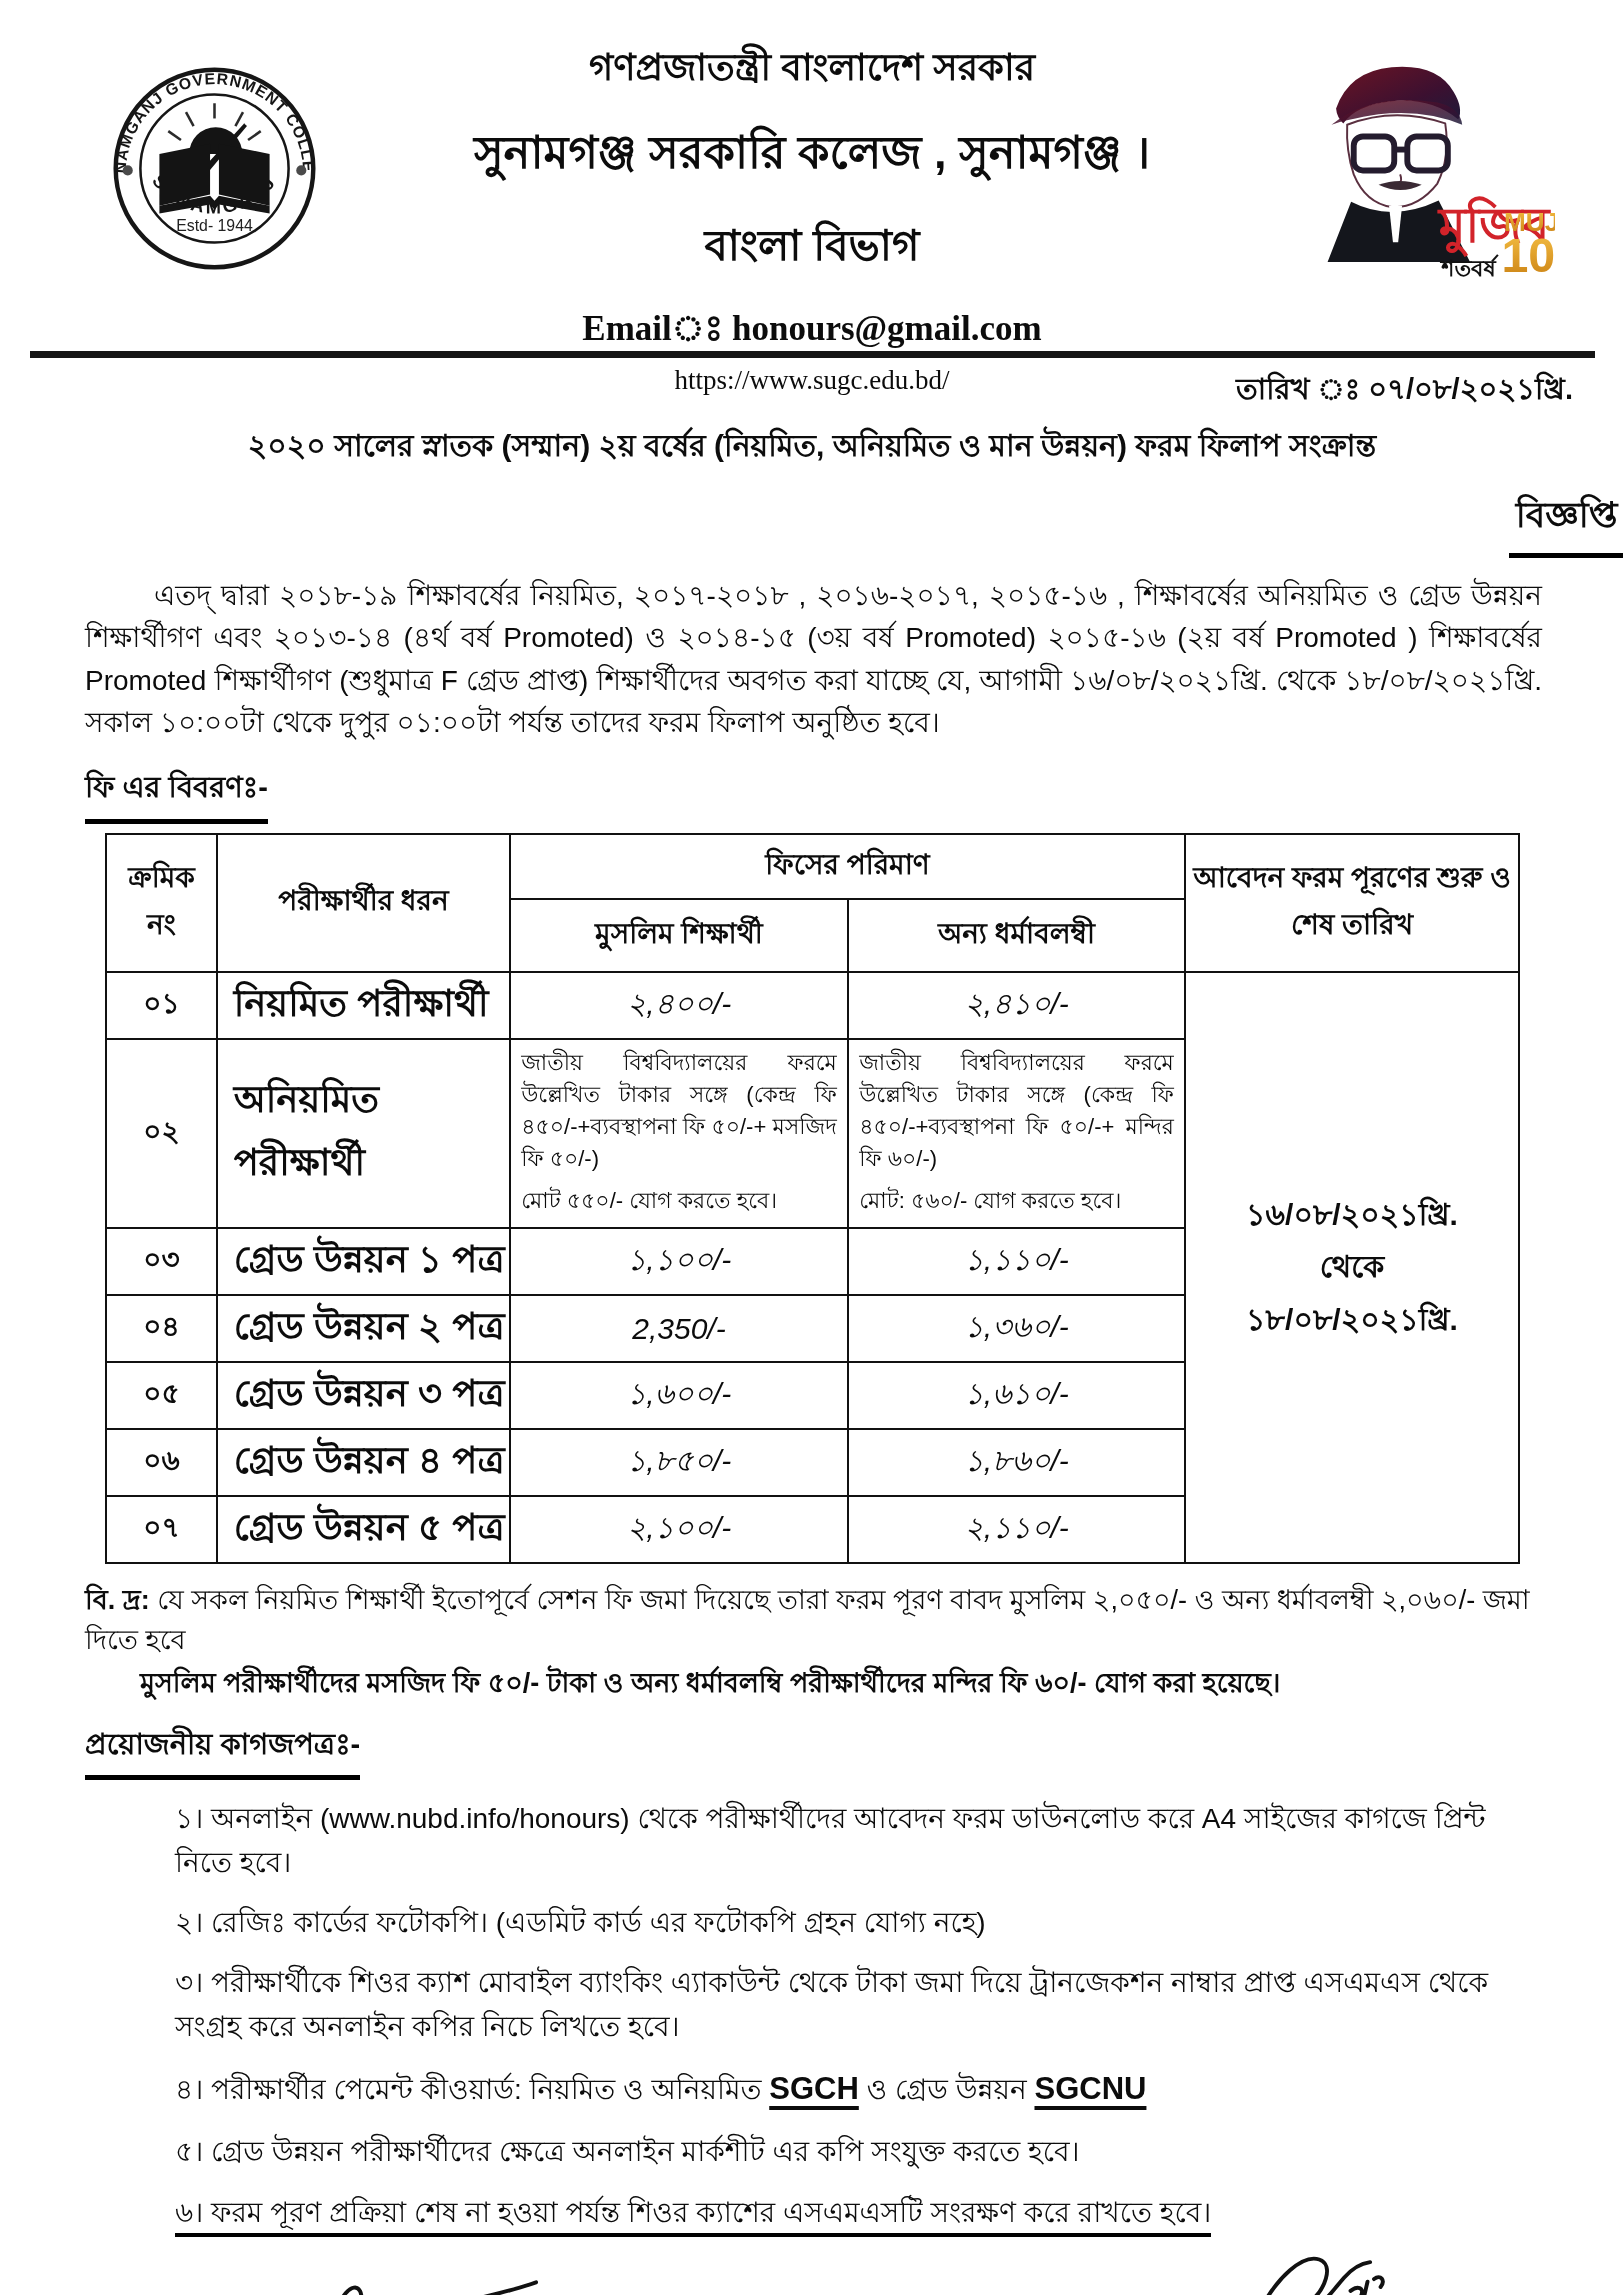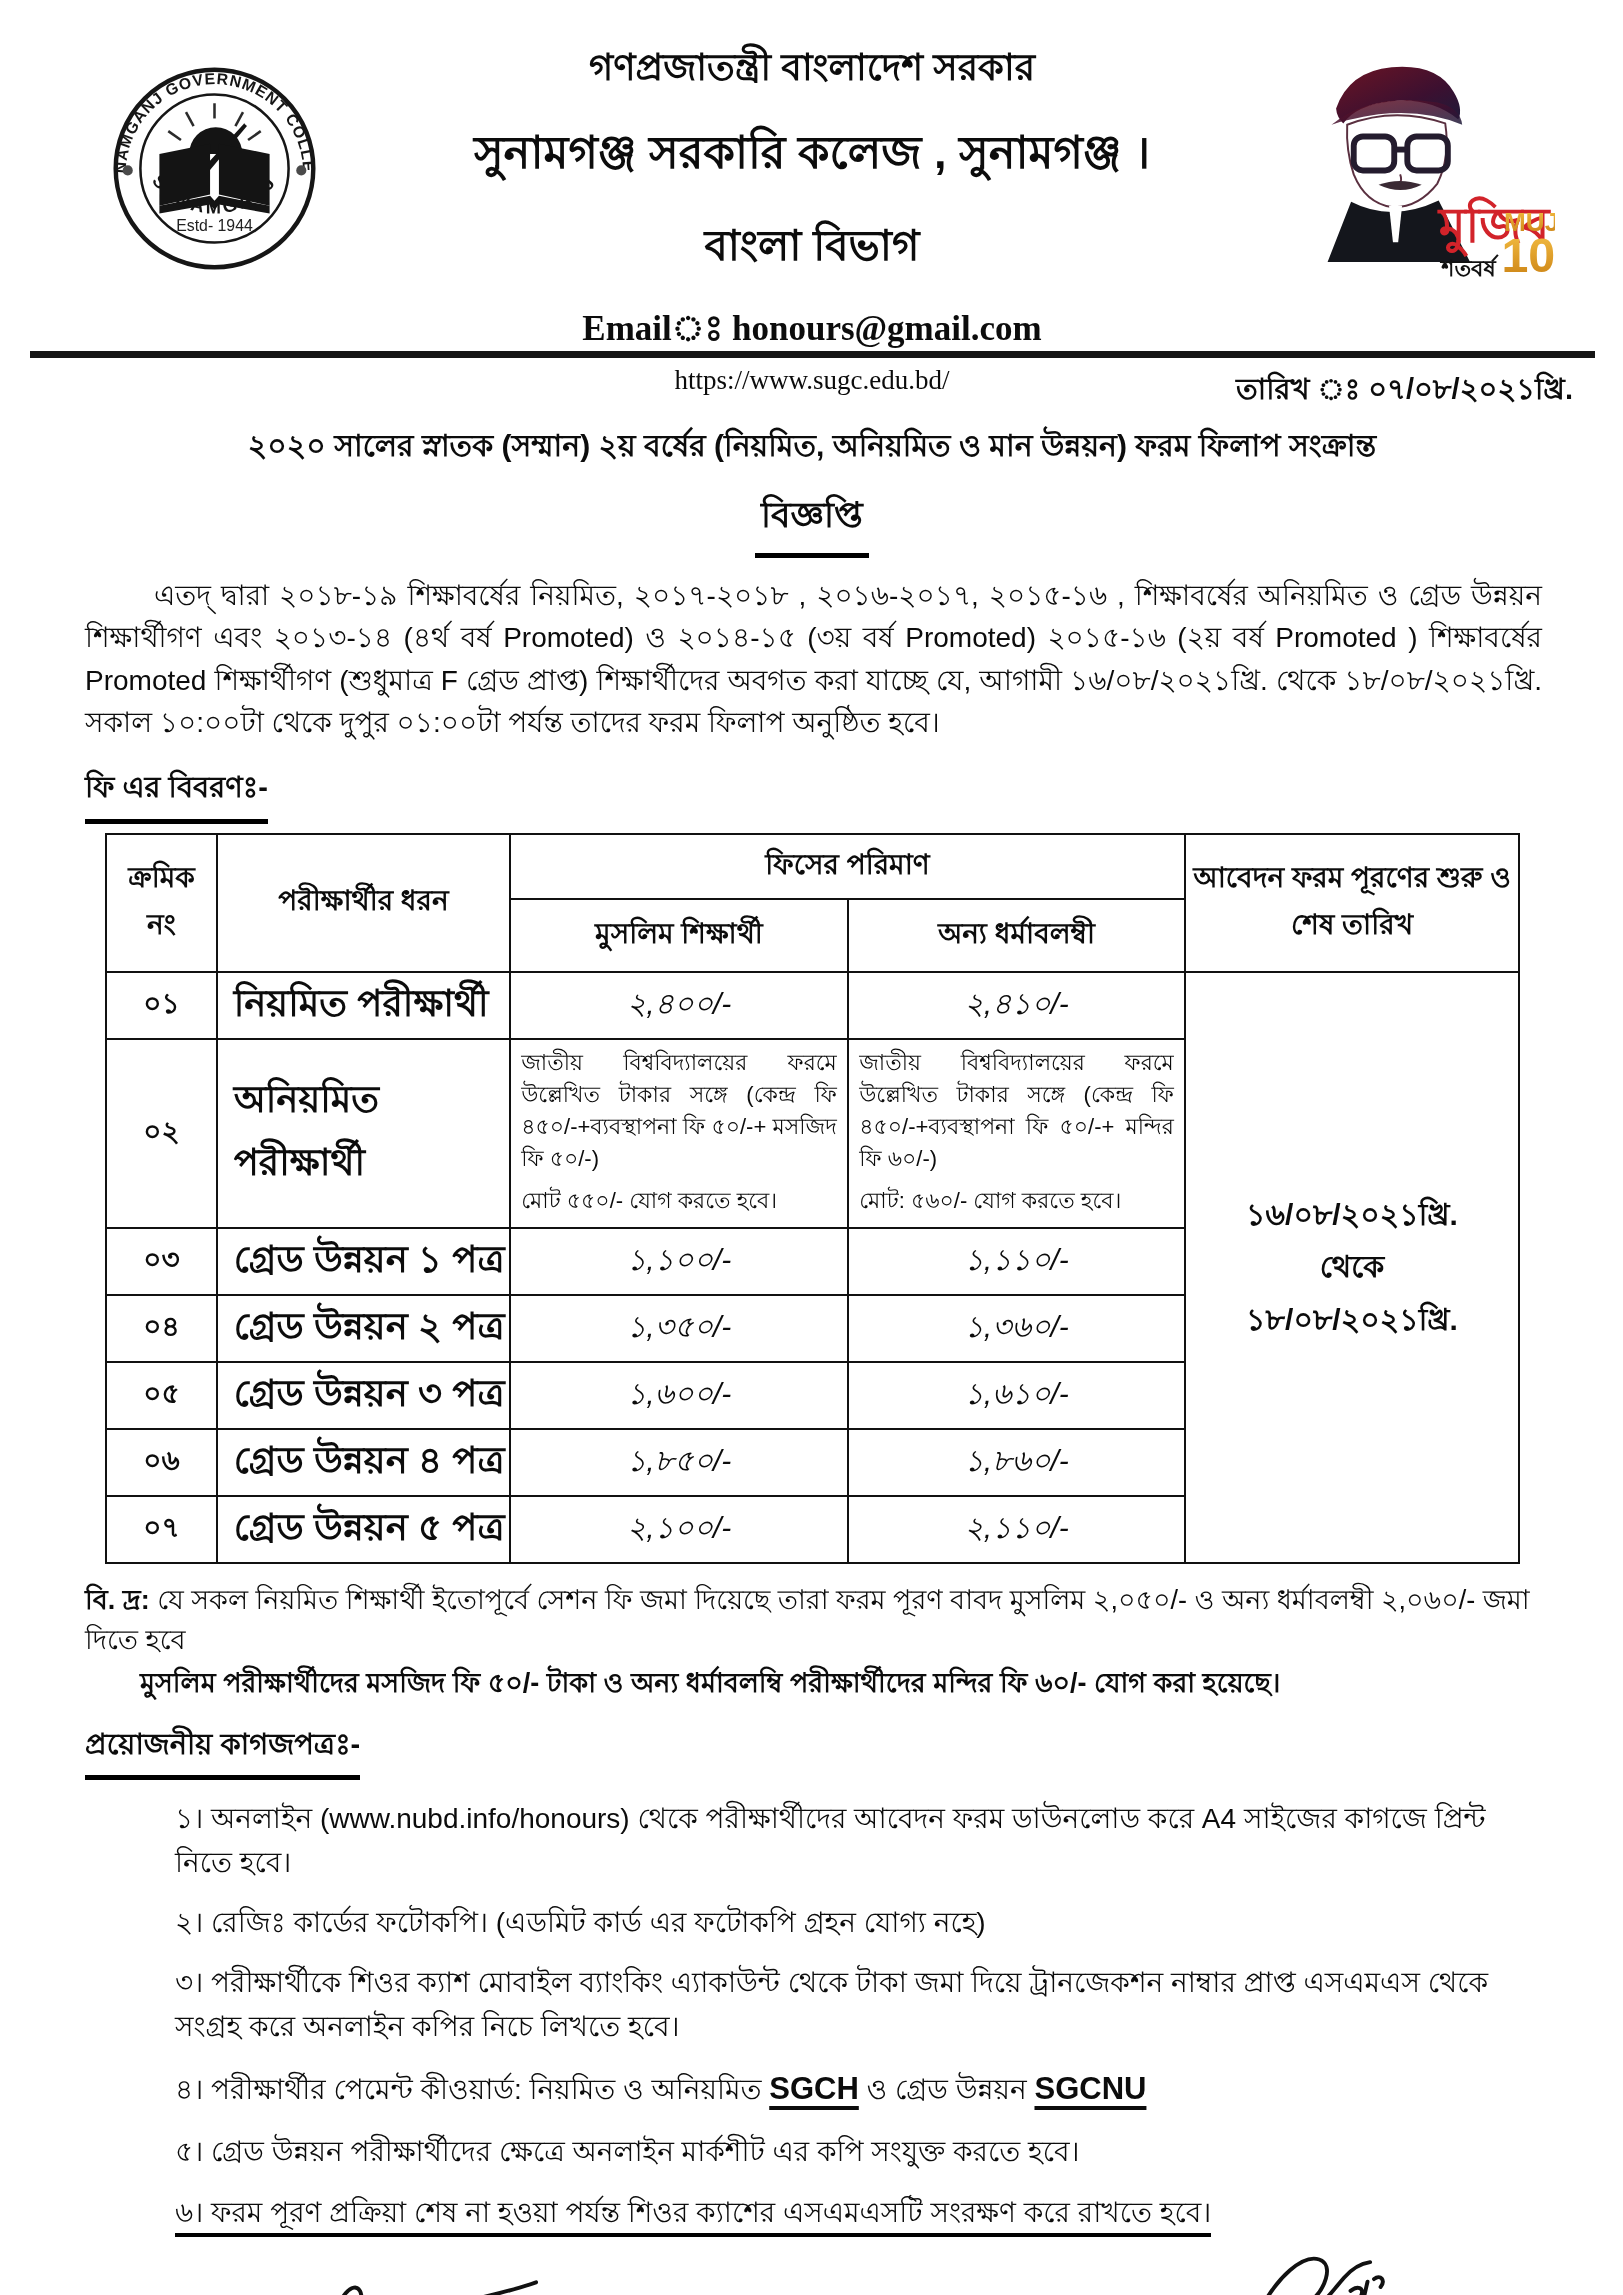--- a/index.html
+++ b/index.html
@@ -13,21 +13,21 @@
   .head-center{width:877px;margin:0 auto;text-align:center;}
   .hl1{font-size:37px;font-weight:bold;}
   .hl2{font-size:45px;font-weight:bold;margin-top:17px;}
   .hl3{font-size:42px;font-weight:bold;margin-top:19.6px;}
   .hl4{font-size:35px;font-weight:bold;margin-top:17px;font-family:"Liberation Serif","DejaVu Serif",serif;}
   .hl5{font-size:27px;margin-top:5.2px;font-family:"Liberation Serif","DejaVu Serif",serif;}
 
   .rule{margin:9.2px 29.5px 0 29.5px;height:7.2px;background:#151515;}
   .date-line{text-align:right;margin:7.9px 51px 0 0;font-size:29px;font-weight:bold;}
   .subject{text-align:center;font-size:30px;font-weight:bold;margin-top:6.5px;padding:0 79px;}
-  .notice-heading{text-align:center;margin-top:15.7px;}
+  .notice-heading{text-align:right;margin-top:15.7px;}
   .notice-heading span{display:inline-block;font-size:35px;font-weight:bold;
         border-bottom:5.9px solid #000;padding:0 6.5px 5.2px 6.5px;}
 
   .body-para{margin:17px 82px 0 85px;font-size:28px;line-height:1.52;text-align:justify;text-indent:69px;}
 
   .sec-title{margin:19.6px 0 9.2px 85px;}
   .sec-title span,.doc-title span{display:inline-block;font-size:29px;font-weight:bold;
         border-bottom:5.2px solid #000;padding-bottom:5.2px;}
 
   
@@ -210,21 +210,21 @@
       </tr>
       <tr class="grade-row">
         <td class="sl">০৩</td>
         <td class="type">গ্রেড উন্নয়ন ১ পত্র</td>
         <td class="fee">১,১০০/-</td>
         <td class="fee">১,১১০/-</td>
       </tr>
       <tr class="grade-row">
         <td class="sl">০৪</td>
         <td class="type">গ্রেড উন্নয়ন ২ পত্র</td>
-        <td class="fee">১,৩৫০/-</td>
+        <td class="fee">2,350/-</td>
         <td class="fee">১,৩৬০/-</td>
       </tr>
       <tr class="grade-row">
         <td class="sl">০৫</td>
         <td class="type">গ্রেড উন্নয়ন ৩ পত্র</td>
         <td class="fee">১,৬০০/-</td>
         <td class="fee">১,৬১০/-</td>
       </tr>
       <tr class="grade-row">
         <td class="sl">০৬</td>

